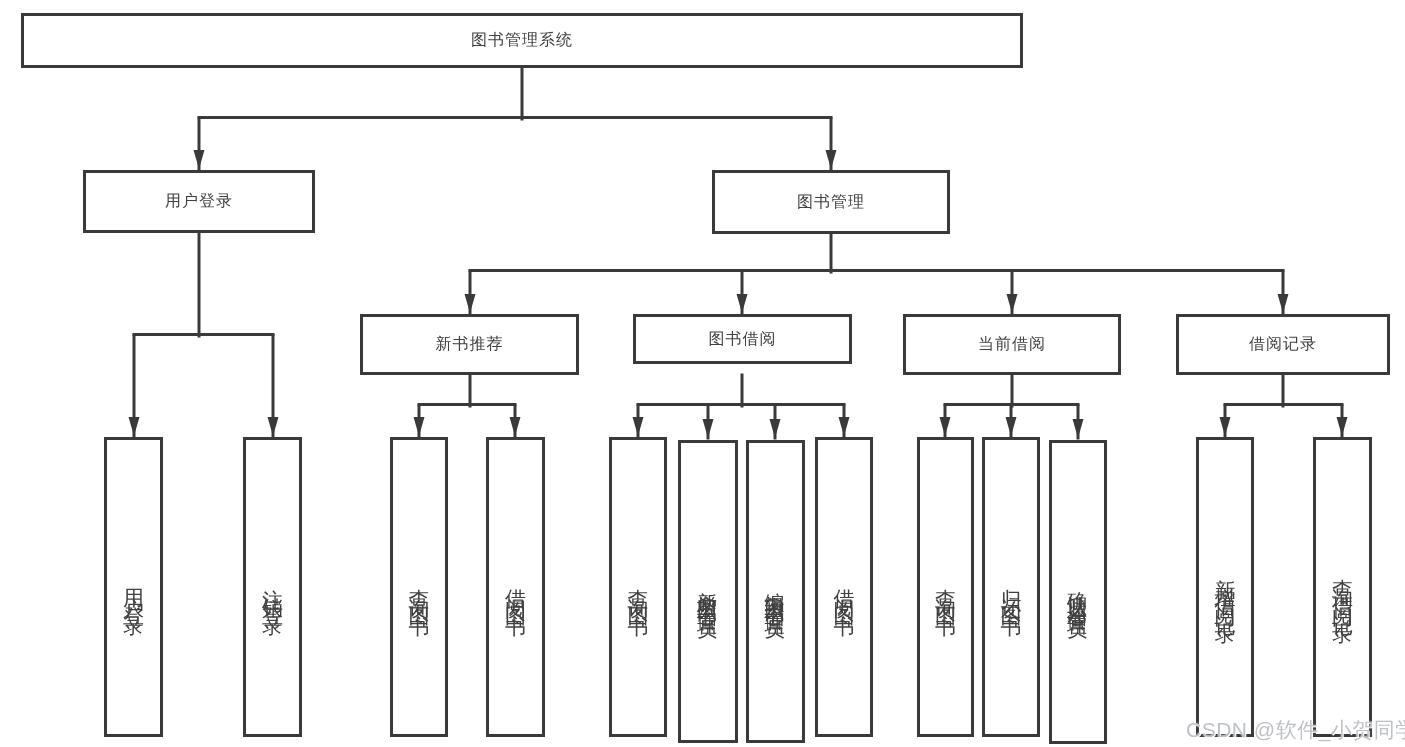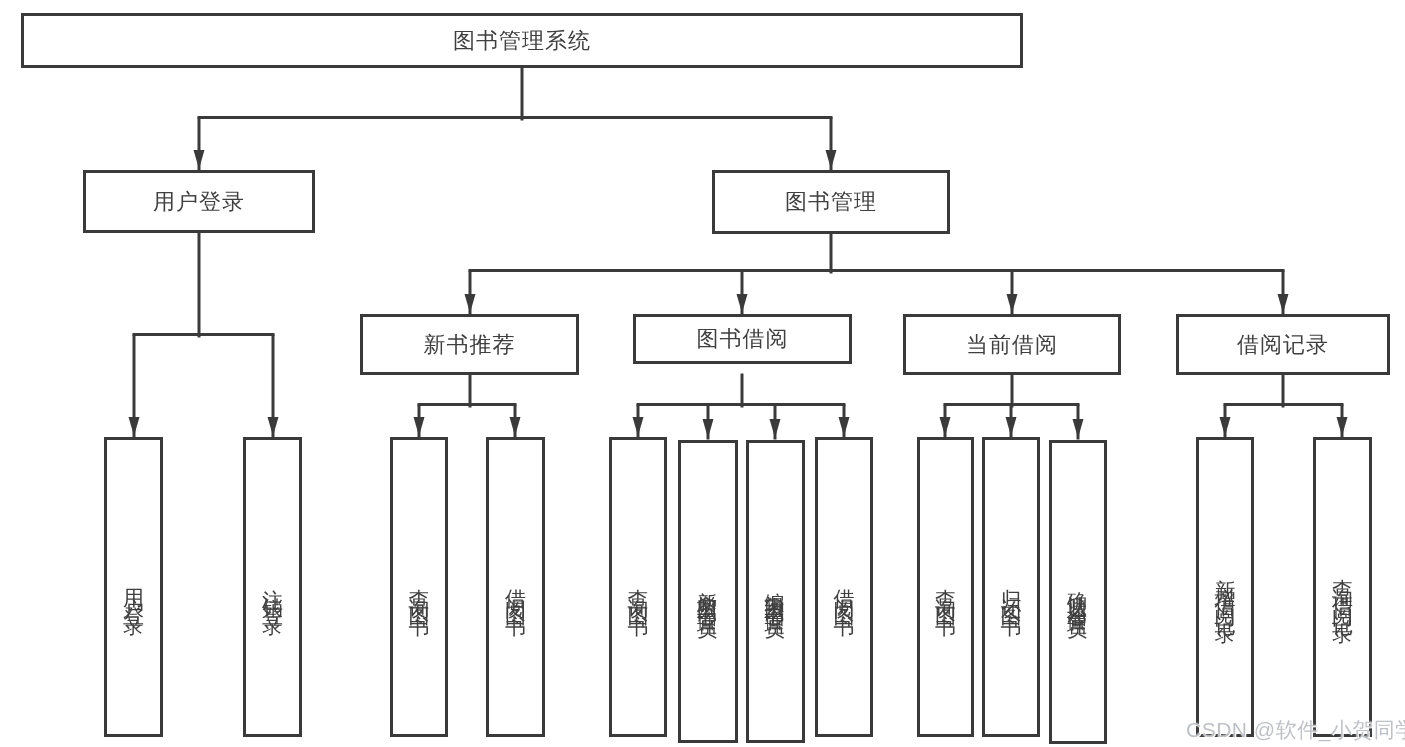--- a/index.html
+++ b/index.html
@@ -24,21 +24,21 @@
   .box {
     position: absolute;
     box-sizing: border-box;
     border: 3px solid #3a3a3a;
     background: #ffffff;
     color: #3f3f3f;
     display: flex;
     align-items: center;
     justify-content: center;
     z-index: 2;
-    font-size: 22px;
+    font-size: 16px;
     letter-spacing: 1px;
   }
   .vbox {
     writing-mode: vertical-rl;
     text-orientation: mixed;
     font-size: 21px;
     letter-spacing: 9px;
     padding-top: 6px;
   }
   .vbox.long {

